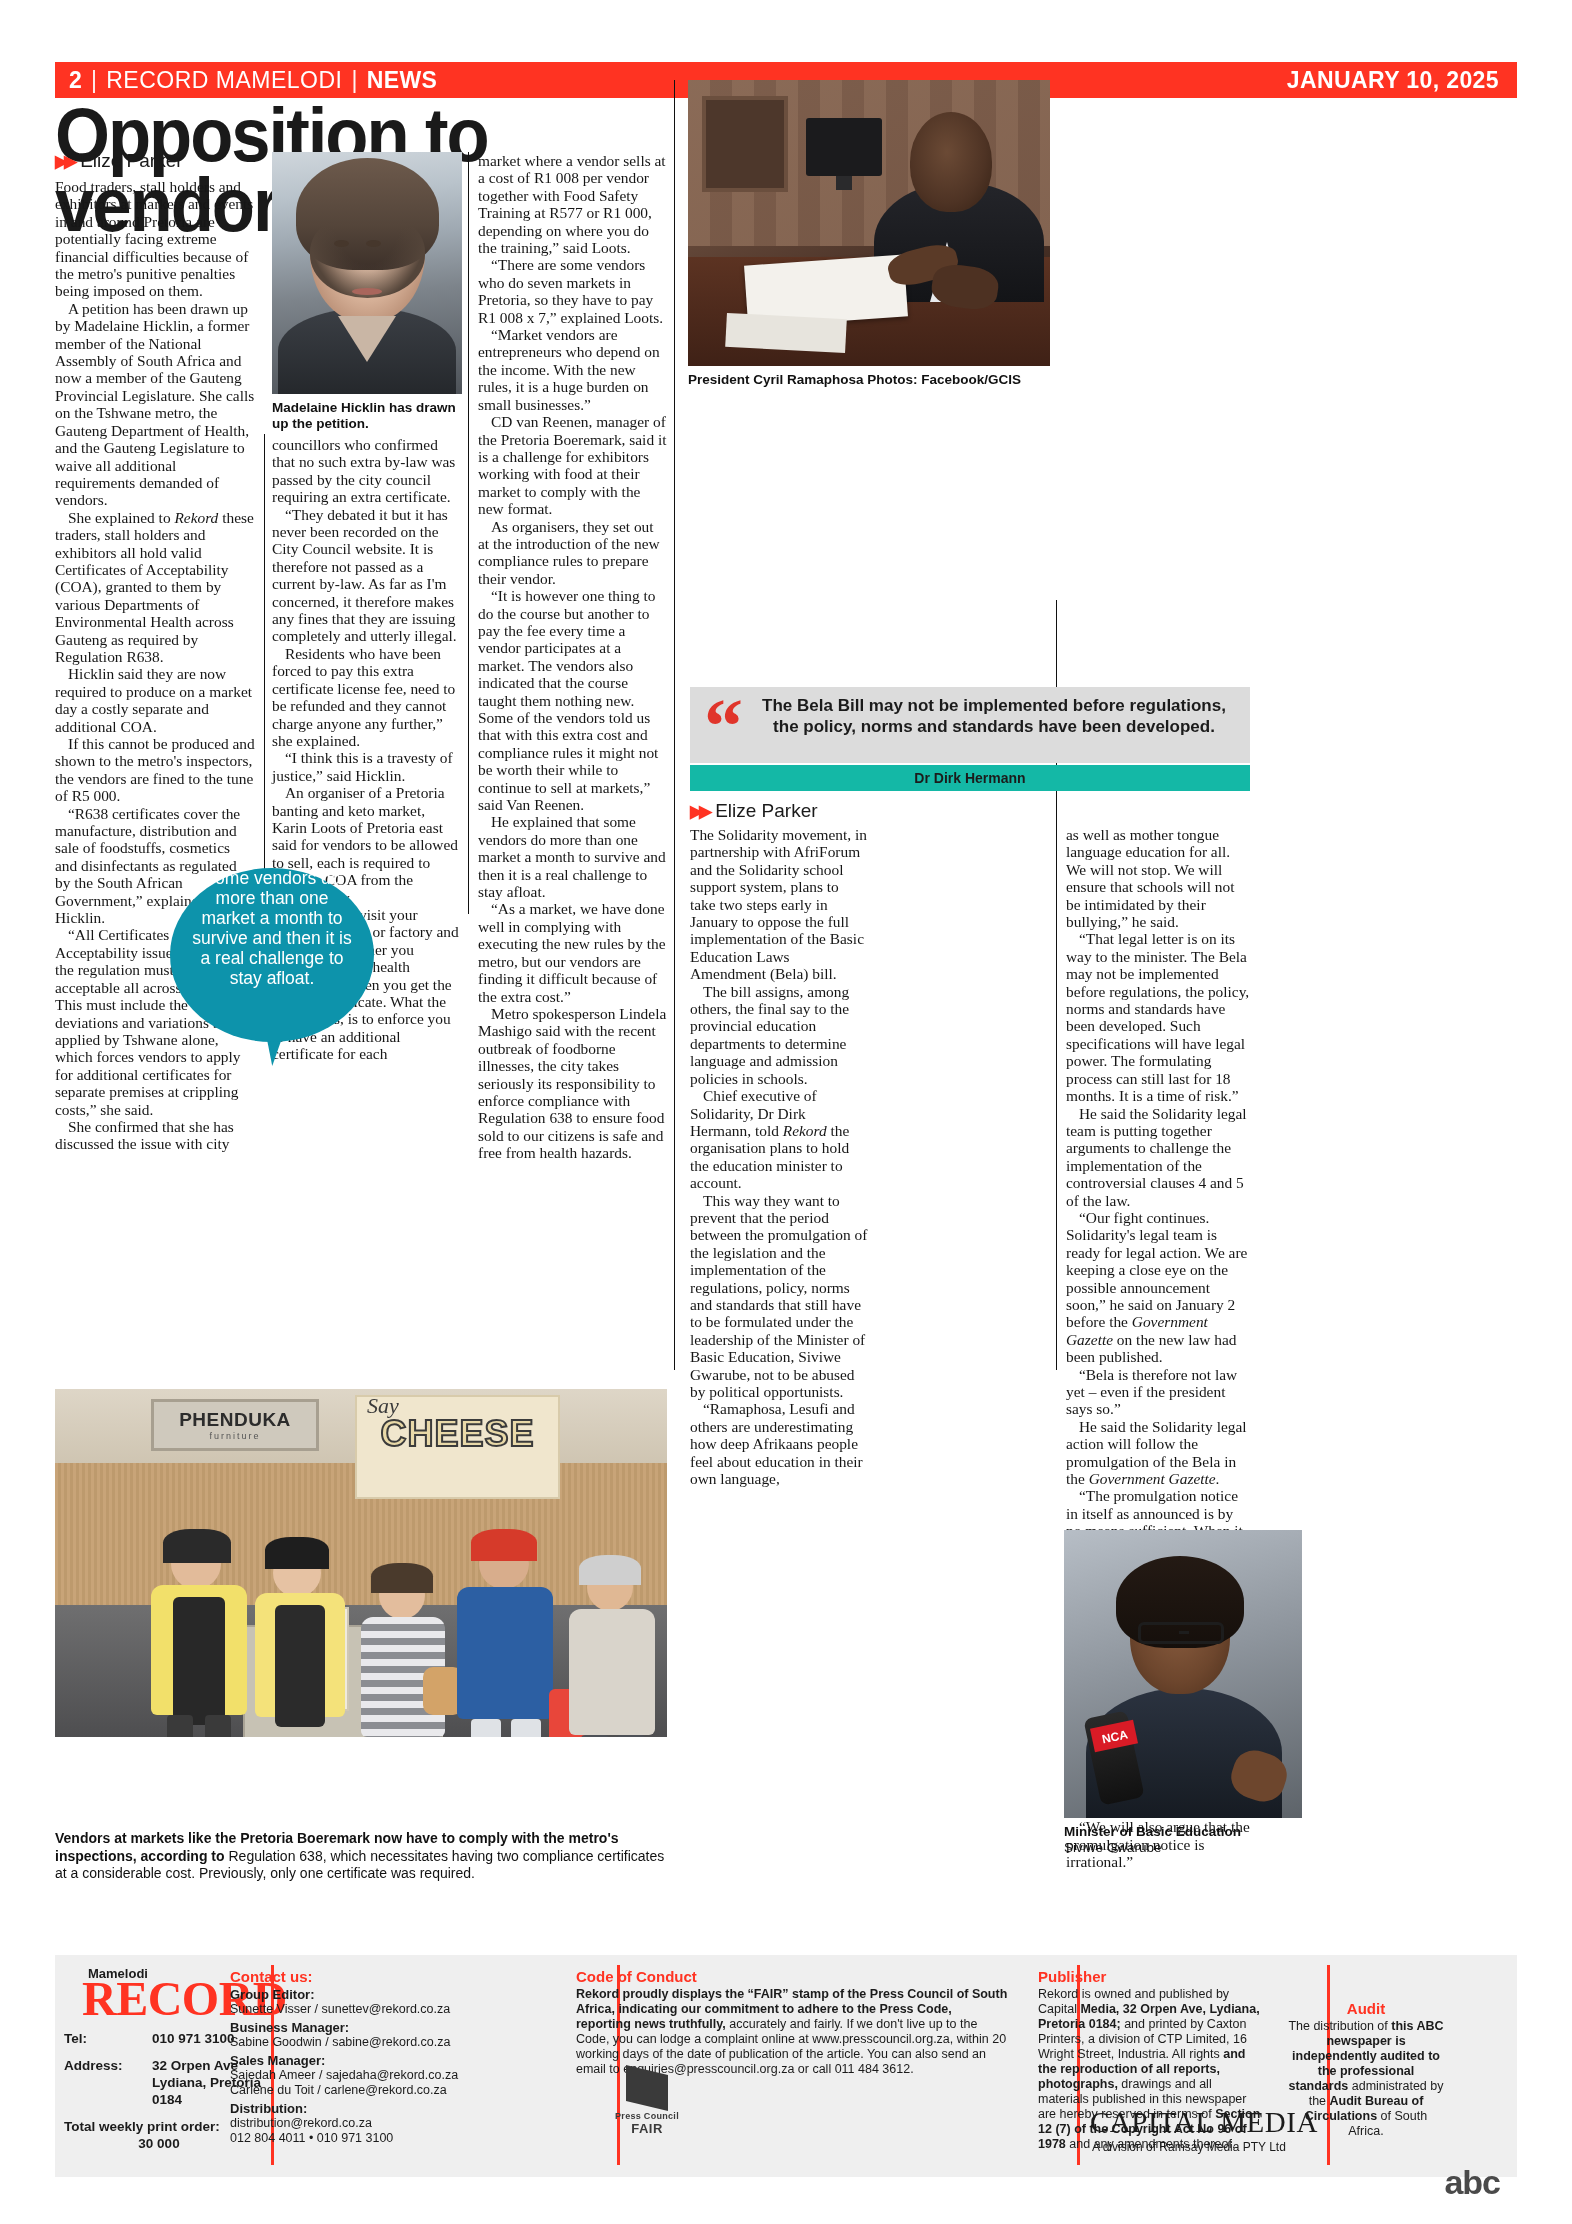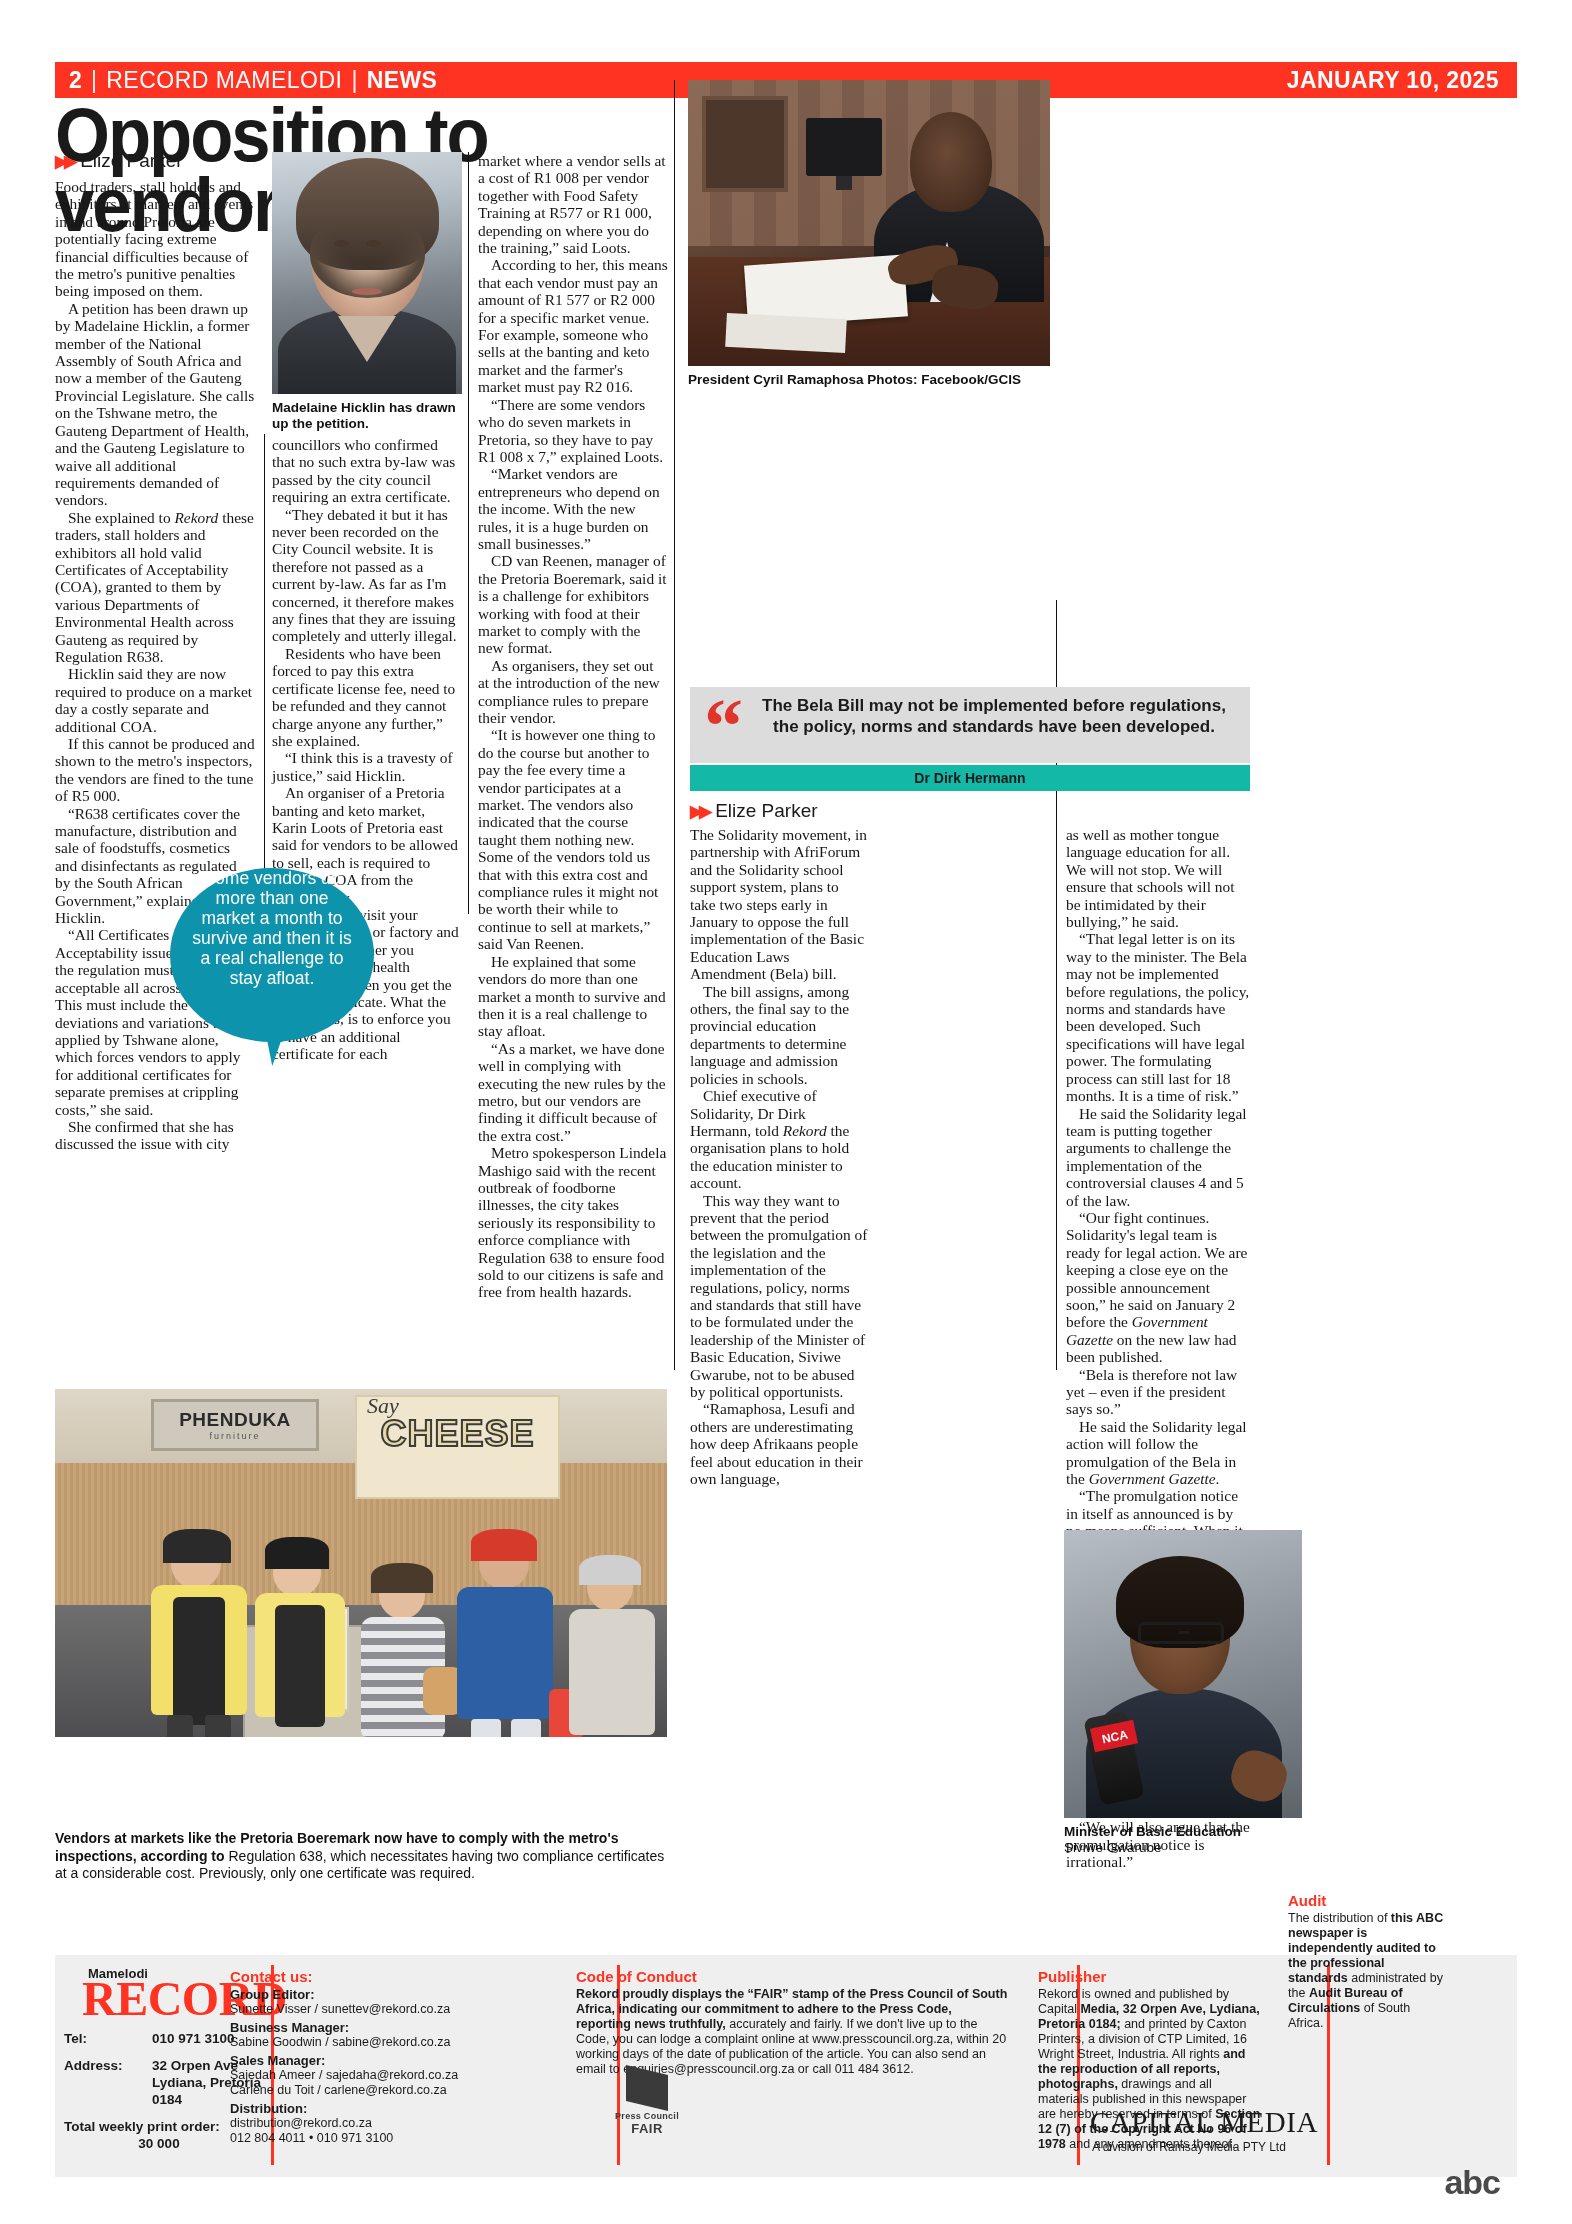--- a/index.html
+++ b/index.html
@@ -357,21 +357,20 @@
       <p class="first">councillors who confirmed that no such extra by-law was passed by the city council requiring an extra certificate.</p>
       <p>“They debated it but it has never been recorded on the City Council website. It is therefore not passed as a current by-law. As far as I'm concerned, it therefore makes any fines that they are issuing completely and utterly illegal.</p>
       <p>Residents who have been forced to pay this extra certificate license fee, need to be refunded and they cannot charge anyone any further,” she explained.</p>
       <p>“I think this is a travesty of justice,” said Hicklin.</p>
       <p>An organiser of a Pretoria banting and keto market, Karin Loots of Pretoria east said for vendors to be allowed to sell, each is required to obtain a COA from the municipality.</p>
       <p>“Inspectors visit your premises, home or factory and determine whether you comply with all health regulations. Then you get the general certificate. What the metro does, is to enforce you to have an additional certificate for each</p>
     </div>
 
   <div class="col" id="col3" style="left:478px; top:152px; width:190px; height:766px;">
       <p class="first">market where a vendor sells at a cost of R1 008 per vendor together with Food Safety Training at R577 or R1 000, depending on where you do the training,” said Loots.</p>
-      <p>According to her, this means that each vendor must pay an amount of R1 577 or R2 000 for a specific market venue. For example, someone who sells at the banting and keto market and the farmer's market must pay R2 016.</p>
       <p>“There are some vendors who do seven markets in Pretoria, so they have to pay R1 008 x 7,” explained Loots.</p>
       <p>“Market vendors are entrepreneurs who depend on the income. With the new rules, it is a huge burden on small businesses.”</p>
       <p>CD van Reenen, manager of the Pretoria Boeremark, said it is a challenge for exhibitors working with food at their market to comply with the new format.</p>
       <p>As organisers, they set out at the introduction of the new compliance rules to prepare their vendor.</p>
       <p>“It is however one thing to do the course but another to pay the fee every time a vendor participates at a market. The vendors also indicated that the course taught them nothing new. Some of the vendors told us that with this extra cost and compliance rules it might not be worth their while to continue to sell at markets,” said Van Reenen.</p>
       <p>He explained that some vendors do more than one market a month to survive and then it is a real challenge to stay afloat.</p>
       <p>“As a market, we have done well in complying with executing the new rules by the metro, but our vendors are finding it difficult because of the extra cost.”</p>
       <p>Metro spokesperson Lindela Mashigo said with the recent outbreak of foodborne illnesses, the city takes seriously its responsibility to enforce compliance with Regulation 638 to ensure food sold to our citizens is safe and free from health hazards.</p>
     </div>
 
@@ -548,21 +547,21 @@
       <span>and printed by Caxton Printers, a division of CTP Limited, 16 Wright Street, Industria. All rights</span>
       <b>and the reproduction of all reports, photographs,</b>
       <span>drawings and all materials published in this newspaper are hereby reserved in terms of</span>
       <b>Section 12 (7) of the Copyright Act No 96 of 1978</b>
       <span>and any amendments thereof.</span>
     </div>
   </div>
   <div class="capital-media">CAPITAL MEDIA</div>
   <div class="capital-sub">A division of Ramsay Media PTY Ltd</div>
 
-  <div style="position:absolute;left:1288px;top:1892px;width:156px;">
+  <div style="position:absolute;left:1288px;top:2000px;width:156px;text-align:center;">
     <div class="f-head">Audit</div>
     <div class="f-txt">
       <span>The distribution of</span>
       <b>this ABC newspaper is independently audited to the professional standards</b>
       <span>administrated by the</span>
       <b>Audit Bureau of Circulations</b>
       <span>of South Africa.</span>
     </div>
   </div>
   <div class="abc-logo">abc</div>

